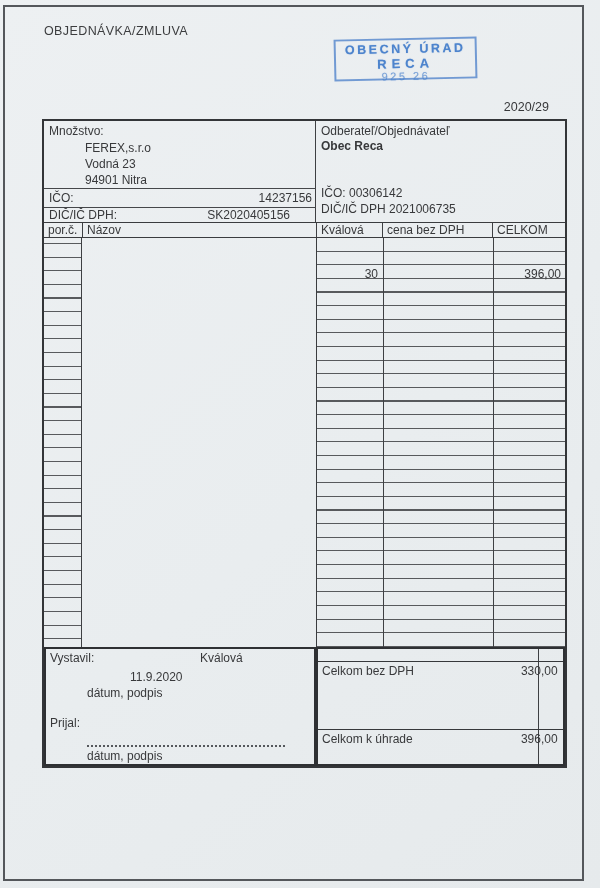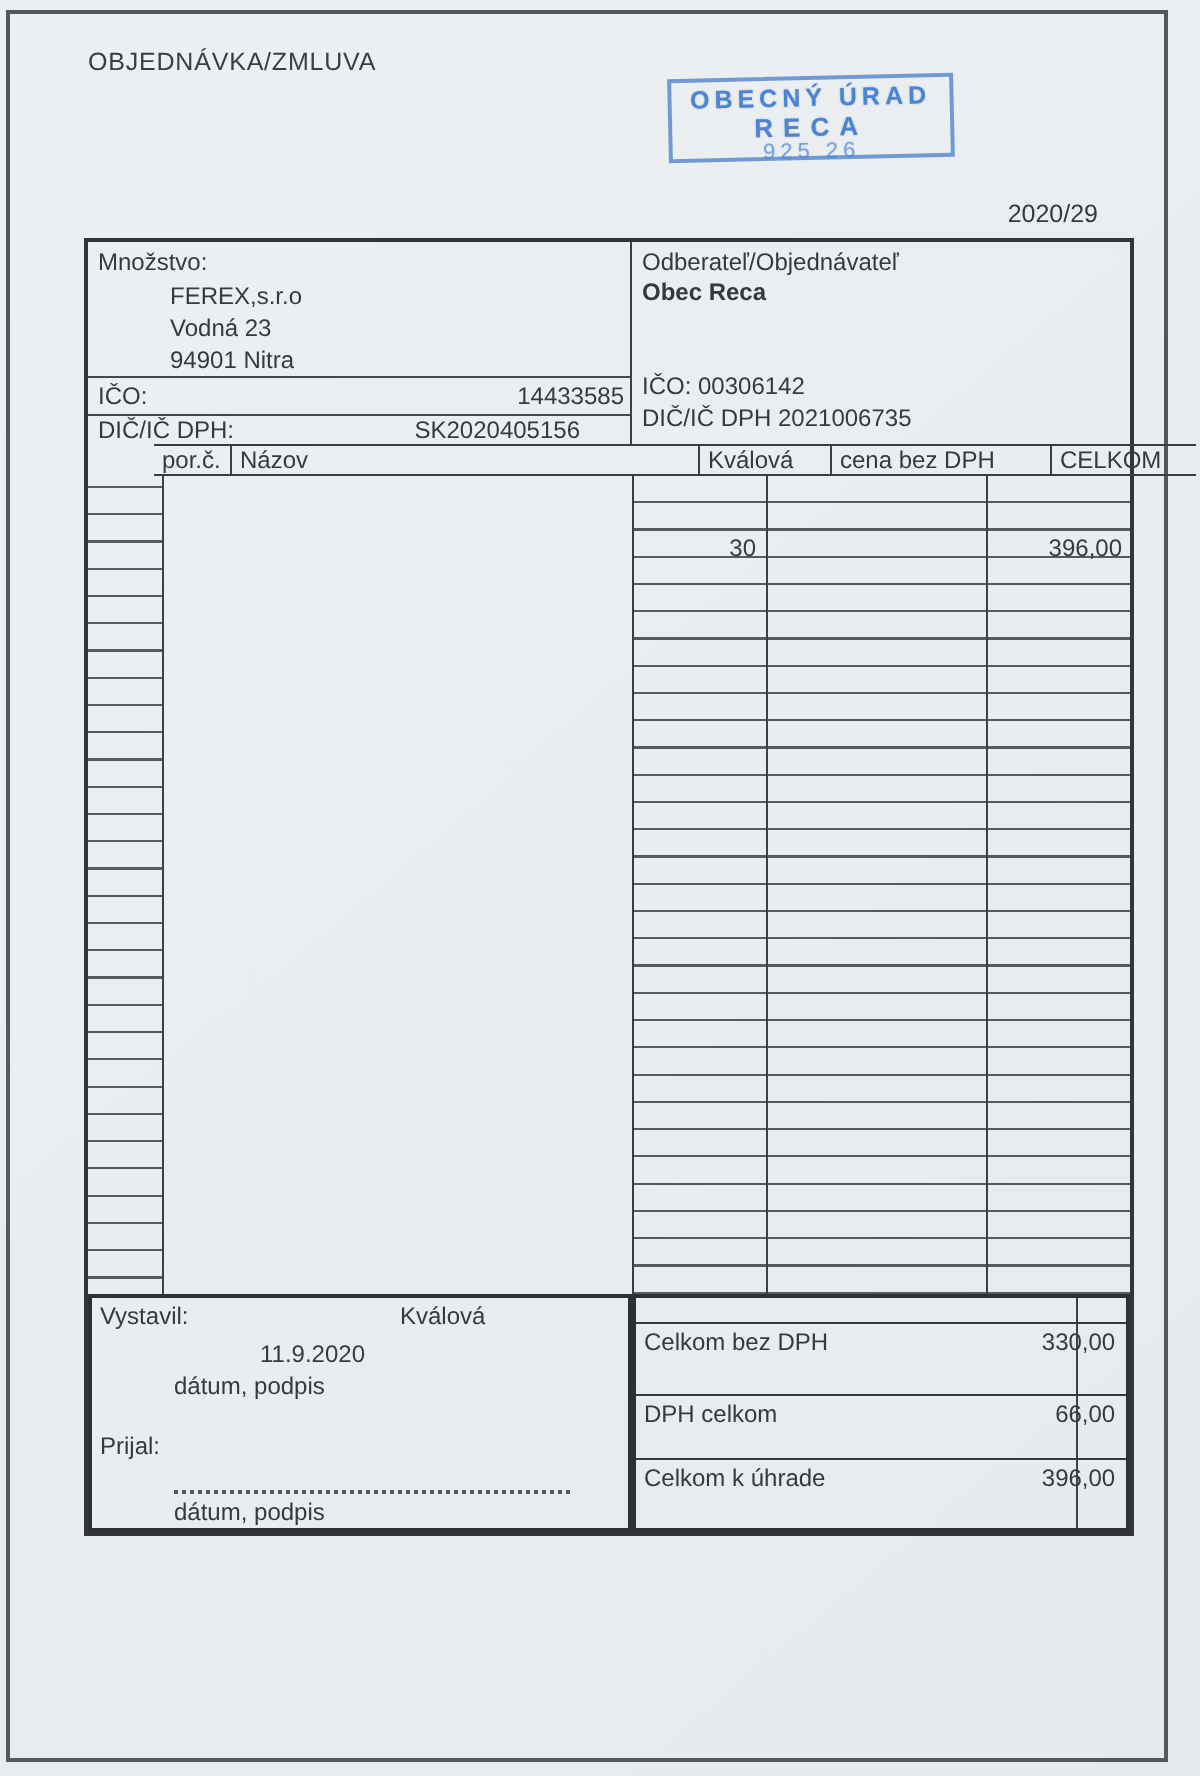--- a/index.html
+++ b/index.html
@@ -42,21 +42,21 @@
   .dic-row .l{padding-left:5px;}
   .dic-row .v{margin-left:auto; margin-right:26px;}
 
   .hdr-right{position:absolute; left:272px; top:0; width:249px; height:101px;}
   .hdr-right .lab{position:absolute; left:5px; top:3px;}
   .hdr-right .nm{position:absolute; left:5px; top:18px; font-weight:bold;}
   .hdr-right .ico{position:absolute; left:5px; top:65px;}
   .hdr-right .dic{position:absolute; left:5px; top:81px;}
 
   .colhead{position:absolute; left:0; top:101px; width:521px; height:16px; box-sizing:border-box;
-    border-top:1.4px solid #3a3c3f; border-bottom:1.4px solid #3a3c3f; display:flex;margin-left:33px;}
+    border-top:1.4px solid #3a3c3f; border-bottom:1.4px solid #3a3c3f; display:flex;}
   .colhead .c{box-sizing:border-box; padding-left:4px; line-height:14px; font-size:12px; overflow:hidden;}
   .colhead .c + .c{border-left:1.3px solid #3e4043;}
   .c-no{width:38px;} .c-name{width:234px;} .c-qty{width:66px;} .c-price{width:110px;} .c-total{width:73px; flex:1;}
 
   .tbody{position:absolute; left:0; top:117px; width:521px; height:409px;}
   .rowlines{background-image:repeating-linear-gradient(to bottom,
       transparent 0px, transparent 12.53px, rgba(62,64,67,.85) 12.53px, rgba(62,64,67,.85) 13.63px);}
   .col-no{position:absolute; left:0; top:0; width:38px; height:409px; box-sizing:border-box;
     border-right:1.3px solid #3e4043; background-position:0 6px;}
   .cols-right{position:absolute; left:272px; top:0; width:249px; height:409px; box-sizing:border-box;
@@ -107,21 +107,21 @@
   <div class="doc-table">
     <div class="tborder"></div>
 
     <div class="hdr-left">
       <div class="lab">Množstvo:</div>
       <div class="a1">FEREX,s.r.o</div>
       <div class="a2">Vodná 23</div>
       <div class="a3">94901 Nitra</div>
       <div class="ico-row">
         <span class="l">IČO:</span>
-        <span class="v">14433585</span>
+        <span class="v">14237156</span>
       </div>
       <div class="dic-row">
         <span class="l">DIČ/IČ DPH:</span>
         <span class="v">SK2020405156</span>
       </div>
     </div>
 
     <div class="hdr-right">
       <div class="lab">Odberateľ/Objednávateľ</div>
       <div class="nm">Obec Reca</div>
@@ -157,23 +157,19 @@
       <div class="dots"></div>
       <div class="dp2">dátum, podpis</div>
     </div>
 
     <div class="box-right">
       <div class="sumdiv"></div>
       <div class="sumrow sr1">
         <span class="sl">Celkom bez DPH</span>
         <span class="sv">330,00</span>
       </div>
-      <div class="sumrow sr2">
-        <span class="sl">DPH celkom</span>
-        <span class="sv">66,00</span>
-      </div>
       <div class="sumrow sr3">
         <span class="sl">Celkom k úhrade</span>
         <span class="sv">396,00</span>
       </div>
     </div>
   </div>
 </div>
 
 </body></html>

